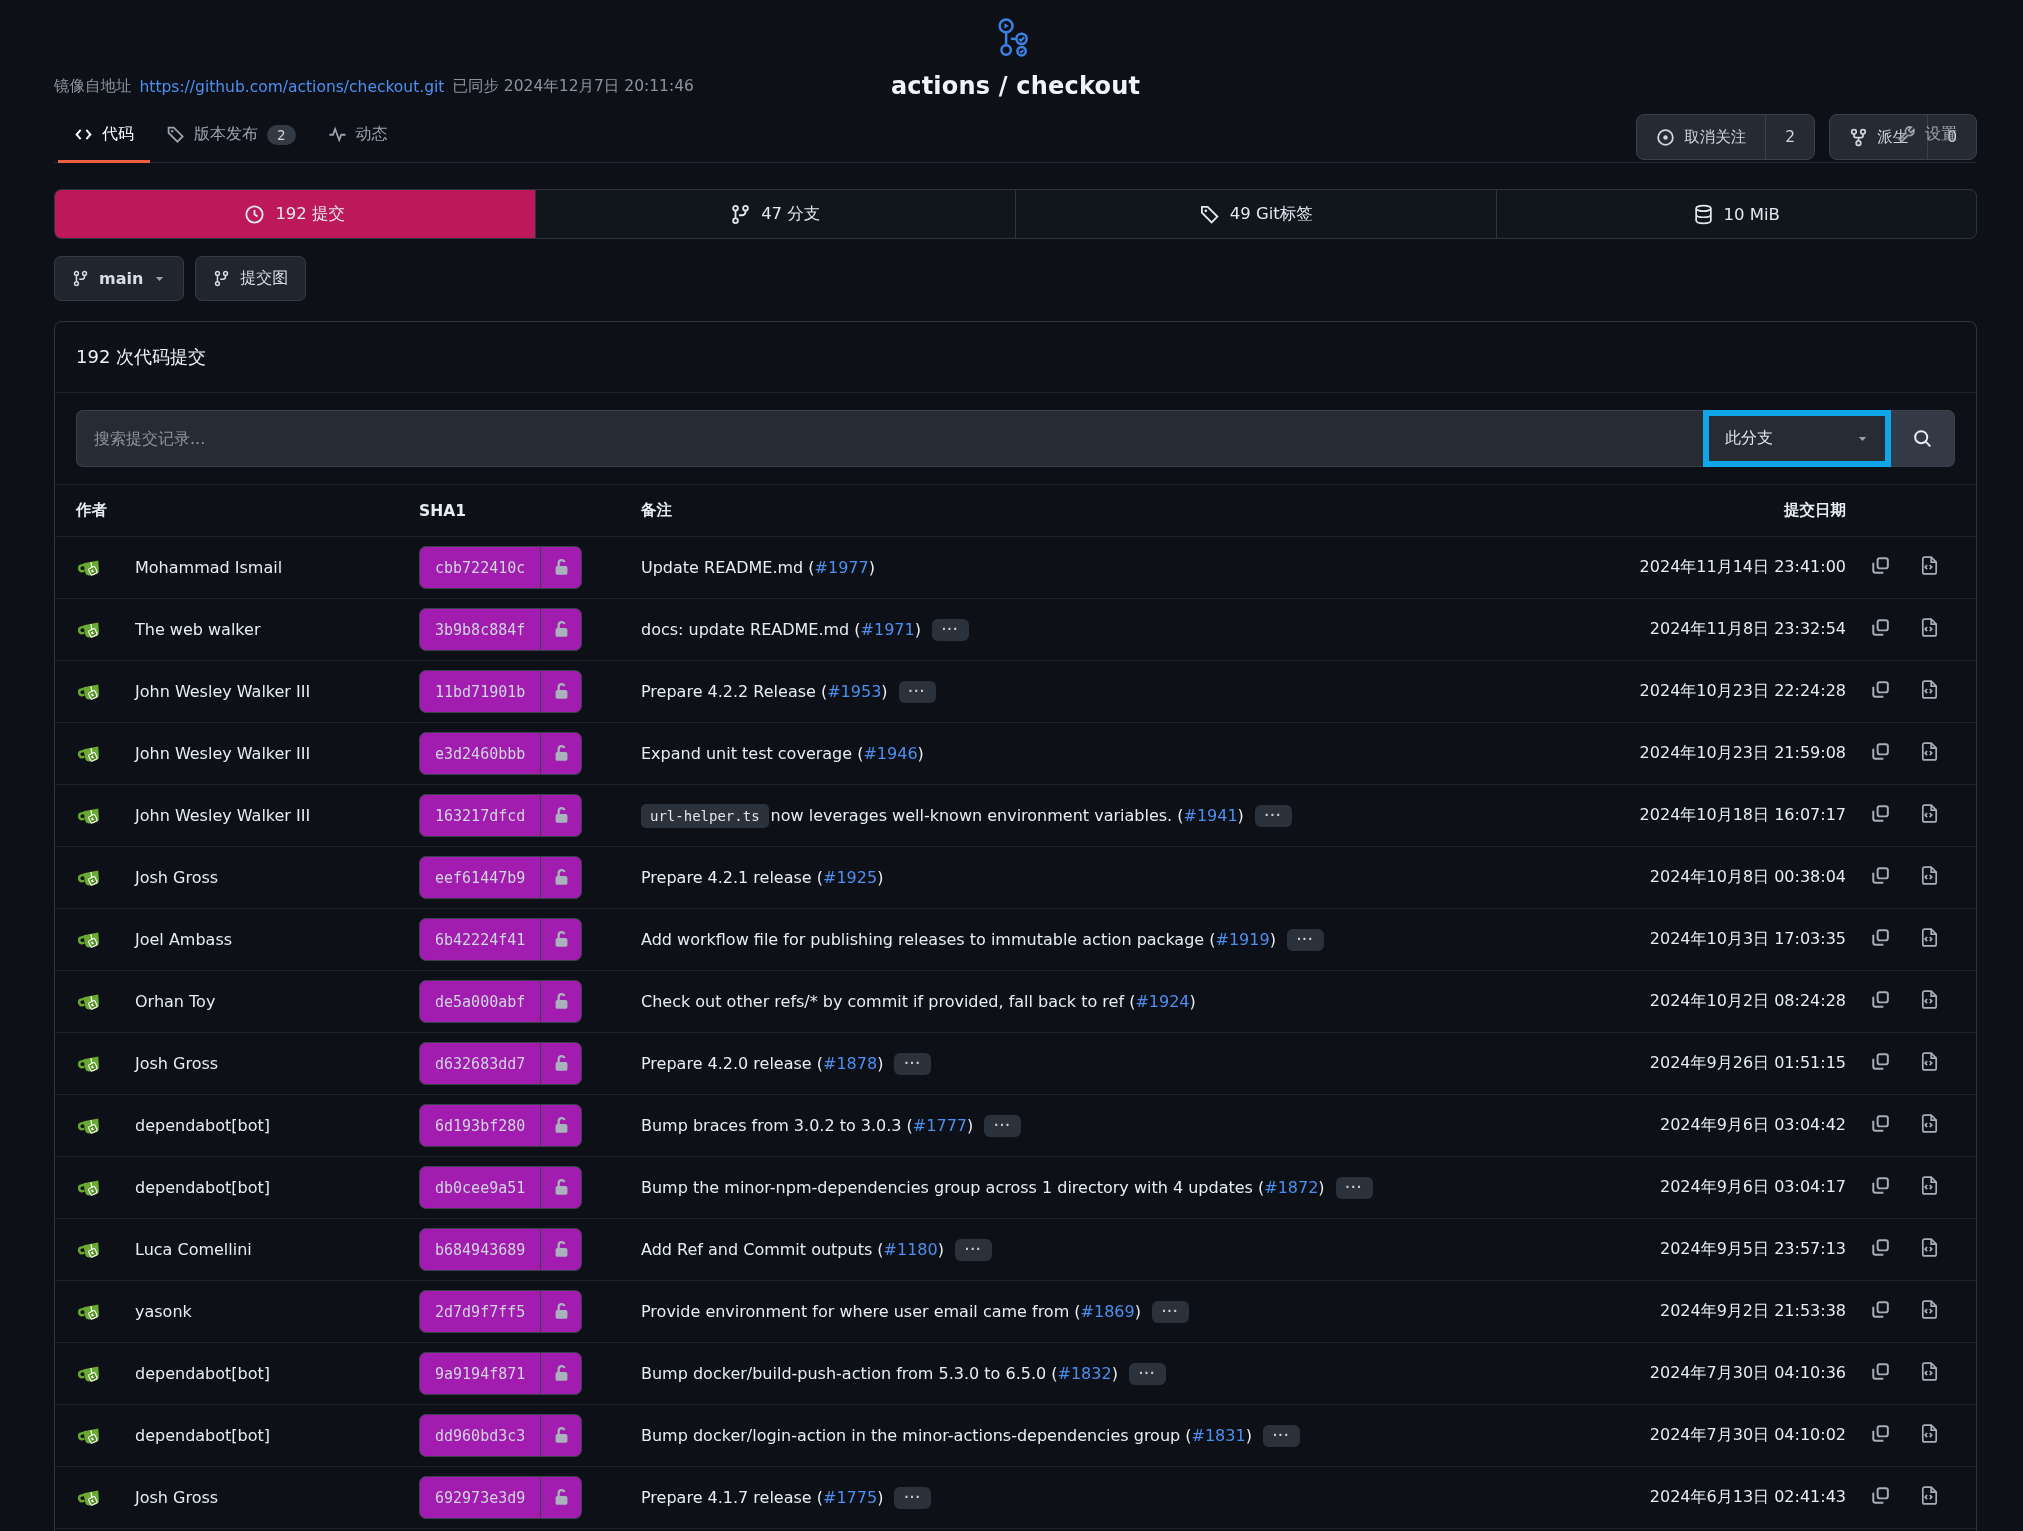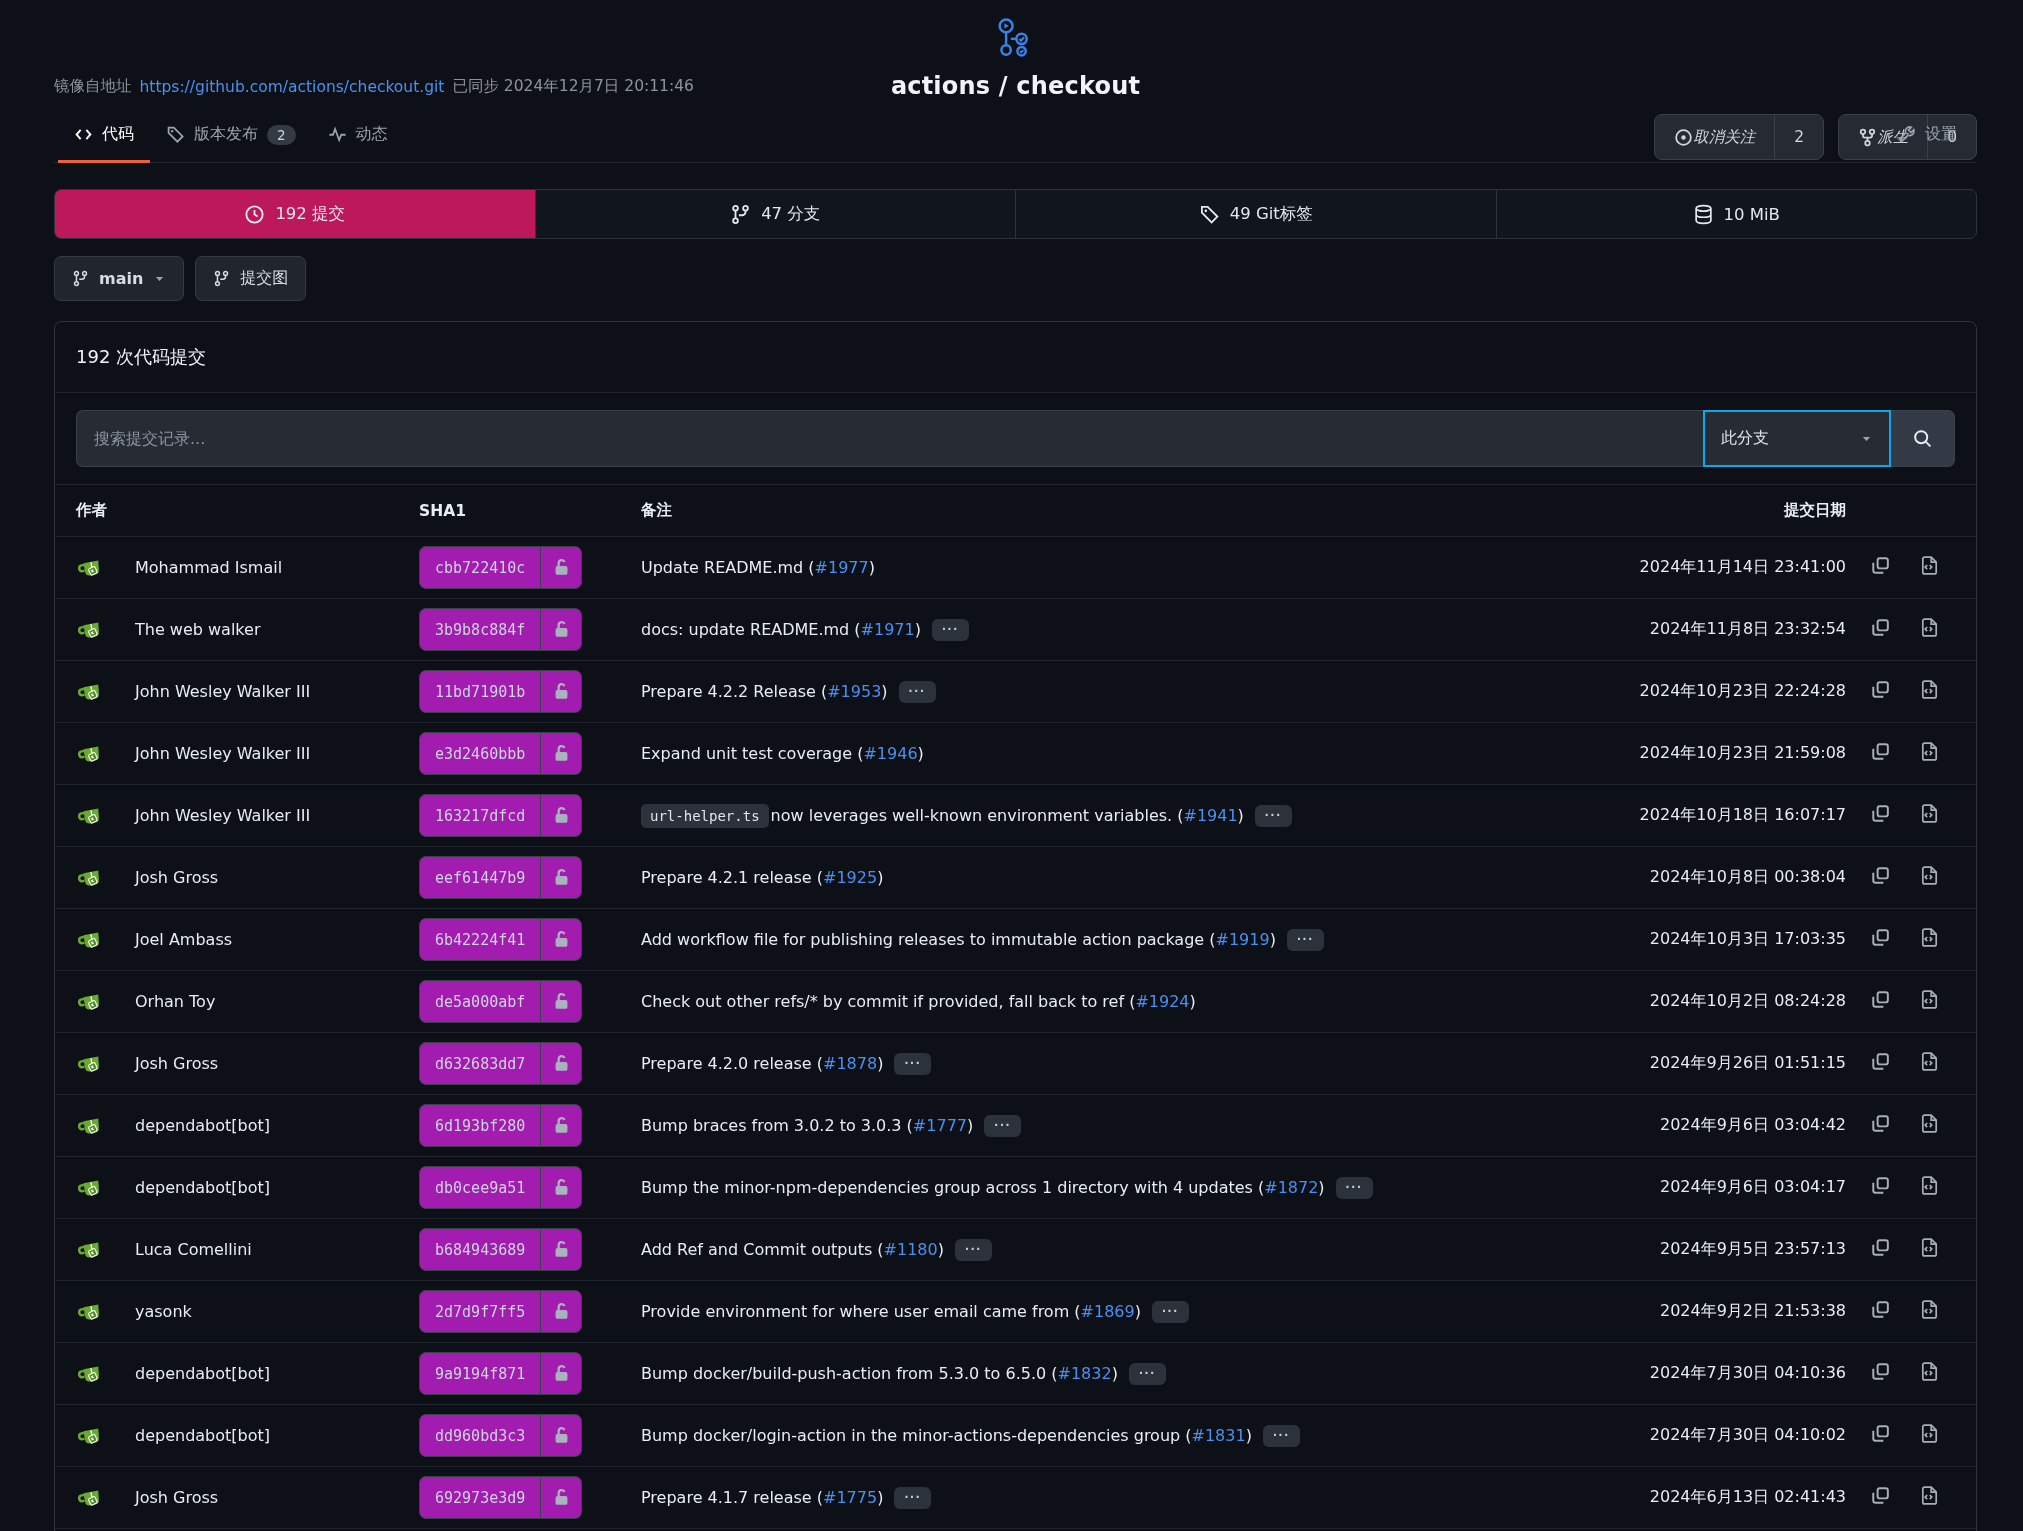--- a/index.html
+++ b/index.html
@@ -6,21 +6,21 @@
   html,body { margin:0; padding:0; background:#0d1117; overflow:hidden; }
   body { font-family:"DejaVu Sans","Liberation Sans",sans-serif; color:#e6edf3; }
   .page { width:2023px; height:1531px; overflow:hidden; padding:0 46px 0 54px; position:relative; background:#0d1117; }
 
   
   .title-row { display:flex; align-items:center; gap:14px; padding-top:16px; height:60px;flex-direction:column; }
   .logo { width:42px; height:42px; color:#3b82e8; flex:0 0 auto; }
   .repo-title { font-size:24px; font-weight:600; color:#f0f4f9; letter-spacing:.2px; }
   .header-actions { margin-left:auto; display:flex; gap:14px; }
   .btn-group { display:flex; align-items:stretch; height:46px; background:#262b33; border:1px solid #3b414b; border-radius:8px; overflow:hidden; font-size:15.5px; color:#cdd5dd; cursor:pointer; }
-  .btn-group .btn-main { display:flex; align-items:center; gap:0; padding:0 19px;font-style:italic; }
+  .btn-group .btn-main { display:flex; align-items:center; gap:9px; padding:0 19px; }
   .btn-group .btn-count { display:flex; align-items:center; padding:0 19px; border-left:1px solid #3b414b; }
   .icon-14 { width:17px; height:17px; }
   .icon-16 { width:19px; height:19px; }
   .icon-18 { width:21px; height:21px; }
 
   .mirror-row { margin-top:16px; font-size:15.5px; color:#8b949e; display:flex; gap:8px; align-items:center; }
   .mirror-row a { color:#4d8ff0; text-decoration:none; }
 
   
   .tabs { display:flex; align-items:flex-end; margin-top:14px; border-bottom:1px solid #222834; padding:0 4px; }
@@ -40,21 +40,21 @@
   .tbtn { height:45px; display:flex; align-items:center; gap:10px; padding:0 17px; background:#21262e; border:1px solid #343b44; border-radius:7px; font-size:16px; color:#d6dde5; cursor:pointer; }
   .tbtn .bold { font-weight:700; }
   .caret { width:13px; height:13px; color:#9aa3ad; }
 
   
   .panel { margin-top:20px; border:1px solid #2e343d; border-radius:8px; background:#0d1117; overflow:hidden; }
   .panel-head { padding:23px 21px; font-size:18px; color:#eef2f7; border-bottom:1px solid #1d232c; }
   .search-row { display:flex; margin:17px 21px; height:57px; }
   .search-input { flex:1; background:#272c34; border:1px solid #3a414b; border-right:none; border-radius:7px 0 0 7px; padding:0 17px; font-size:16px; color:#e6edf3; outline:none; font-family:inherit; }
   .search-input::placeholder { color:#8b949e; }
-  .branch-filter { width:188px; background:#272c34; border:2px solid #0ea5e9; display:flex; align-items:center; padding:0 16px; font-size:16px; color:#dfe5ec; cursor:pointer; }
+  .branch-filter { width:188px; background:#272c34; border:6px solid #0ea5e9; display:flex; align-items:center; padding:0 16px; font-size:16px; color:#dfe5ec; cursor:pointer; }
   .branch-filter .bf-label { flex:1; }
   .search-btn { width:64px; background:#333a46; border:1px solid #3a414b; border-left:none; border-radius:0 7px 7px 0; display:flex; align-items:center; justify-content:center; color:#e6edf3; cursor:pointer; }
 
   table { width:100%; border-collapse:collapse; font-size:16px; }
   thead th { text-align:left; font-weight:600; font-size:15.5px; color:#e6edf3; padding:15px 12px; border-top:1px solid #1d232c; }
   th.c-author, td.c-author { width:352px; padding-left:21px; }
   th.c-sha,   td.c-sha   { width:222px; }
   th.c-date,  td.c-date  { width:305px; text-align:right; white-space:nowrap; }
   th.c-icons, td.c-icons { width:118px; padding-right:18px; }
   tbody td { padding:9px 12px; border-top:1px solid #1d232c; vertical-align:middle; height:61px; }

